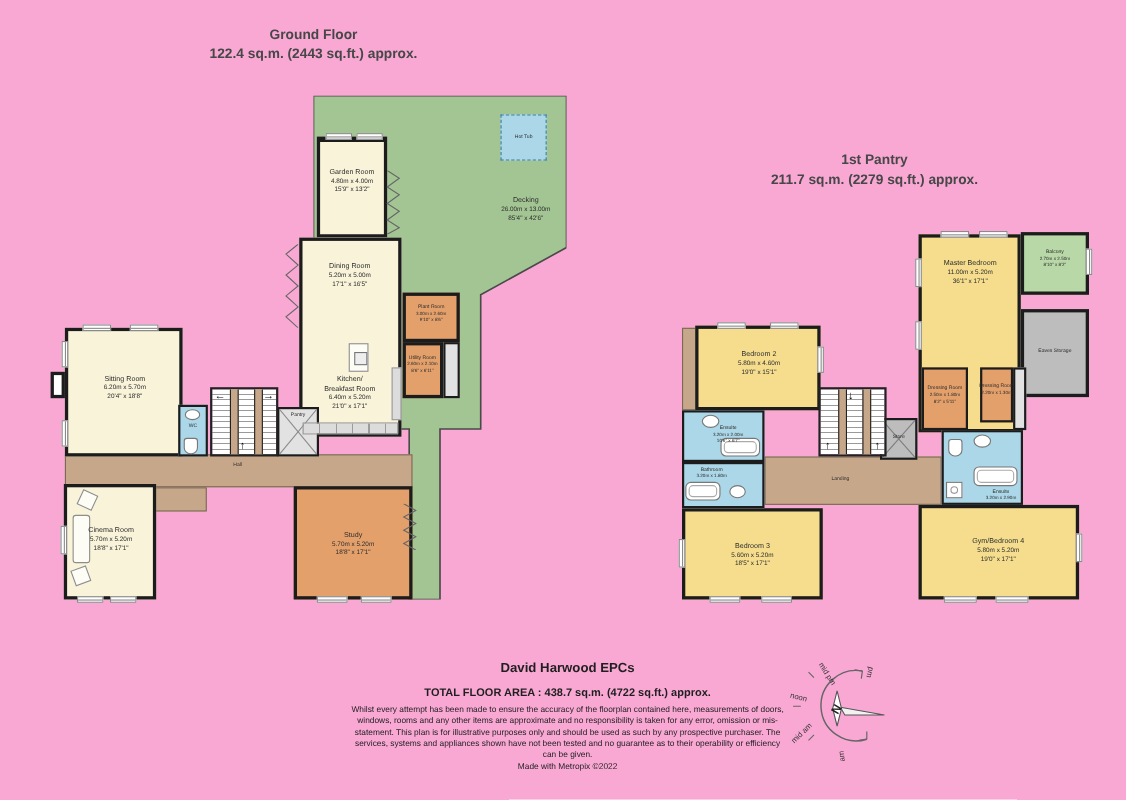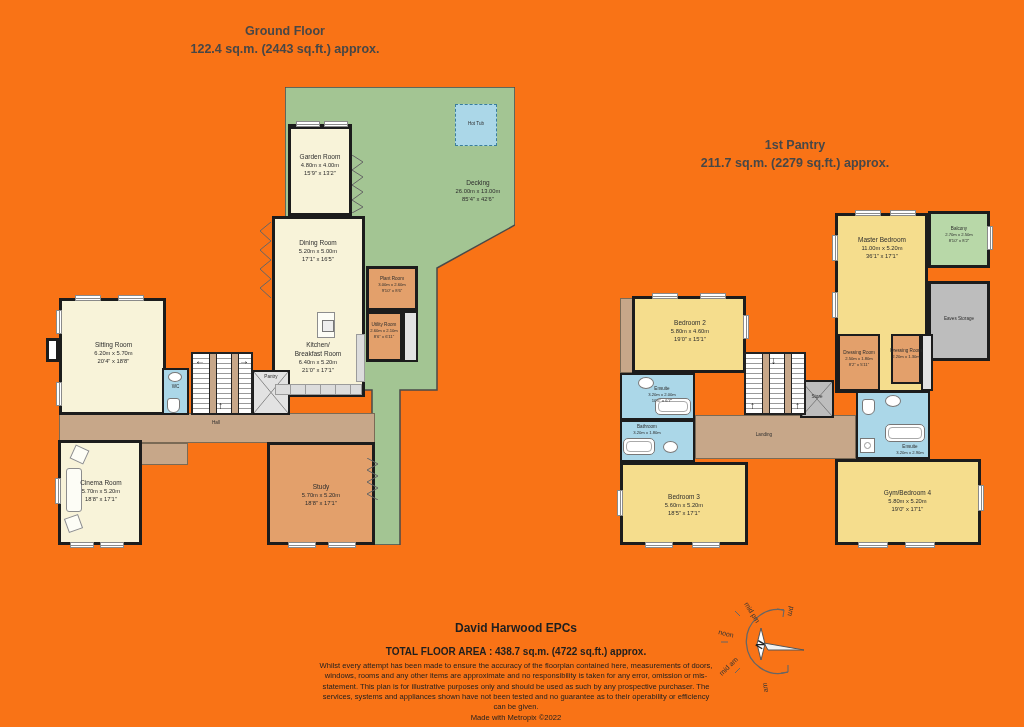--- a/index.html
+++ b/index.html
@@ -1,16 +1,16 @@
 <!DOCTYPE html>
 <html><head>
 <meta charset="utf-8">
 <style>
   html,body{margin:0;padding:0;background:#fff;}
-  #canvas{position:relative;width:1024px;height:727px;background:#f97316;overflow:hidden;
+  #canvas{position:relative;width:1024px;height:727px;background:#f9a8d4;overflow:hidden;
           font-family:"Liberation Sans","DejaVu Sans",sans-serif;}
   .abs{position:absolute;}
   .room{position:absolute;box-sizing:border-box;border:3px solid #1c1c1c;}
   .cream{background:#F8F3D9;}
   .yellow{background:#F5DD8D;}
   .orange{background:#E3A06B;}
   .blue{background:#ABD7E8;}
   .gray{background:#BDBDBD;}
   .ltgray{background:#E2E2E2;}
   .tan{position:absolute;background:#C7A789;box-sizing:border-box;border:1px solid #7a6a55;}
@@ -29,21 +29,21 @@
     background:repeating-linear-gradient(to bottom,#ffffff 0 4px,#9a9a9a 4px 5px);}
   .rail{position:absolute;top:0;bottom:0;width:6px;background:#C7A789;border-left:1px solid #222;border-right:1px solid #222;}
   .sarrow{position:absolute;font-size:10px;font-weight:bold;color:#000;line-height:1;z-index:16;}
   .bath{position:absolute;background:#fff;border:1px solid #777;border-radius:5px;box-sizing:border-box;z-index:25;}
   .bath::after{content:"";position:absolute;inset:2px;border:1px solid #aaa;border-radius:4px;}
   .sink{position:absolute;background:#fff;border:1px solid #777;border-radius:50%;z-index:25;}
   .wcpan{position:absolute;background:#fff;border:1px solid #777;border-radius:3px 3px 6px 6px;z-index:25;}
   .shower{position:absolute;background:#fff;border:1px solid #777;box-sizing:border-box;z-index:25;}
   .shower::after{content:"";position:absolute;left:3px;top:3px;right:3px;bottom:3px;border:1px solid #999;border-radius:50%;}
   .furn{position:absolute;background:#fdfdf6;border:1px solid #8d8d8d;box-sizing:border-box;z-index:25;}
-  .footer{position:absolute;left:316px;top:600px;width:400px;text-align:center;color:#1f1f1f;margin-top:21px;}
+  .footer{position:absolute;left:316px;top:600px;width:400px;text-align:center;color:#1f1f1f;}
   .footer .co{font-size:12px;font-weight:bold;margin-bottom:11px;}
   .footer .tot{font-size:10px;font-weight:bold;margin-bottom:4px;}
   .footer .dis{font-size:7.6px;line-height:1.35;}
   .footer .mw{font-size:7.6px;margin-top:1px;}
   svg text{font-family:"Liberation Sans","DejaVu Sans",sans-serif;}
 </style>
 </head>
 <body>
 
 <div id="canvas">

